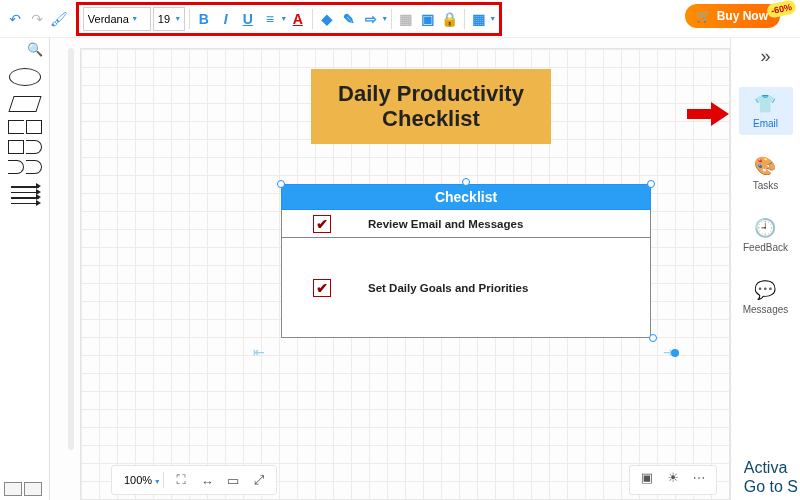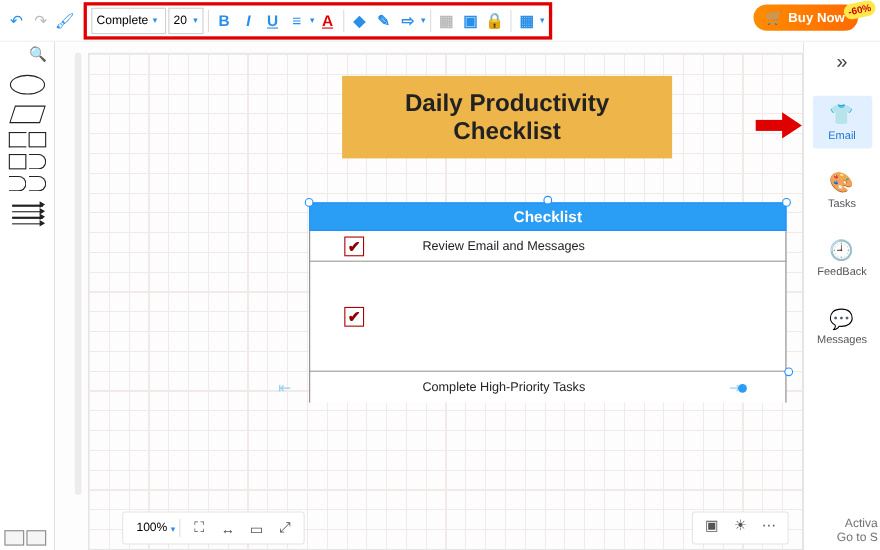--- a/index.html
+++ b/index.html
@@ -33,68 +33,68 @@
 .line-sh::after { content:''; position:absolute; right:-2px; top:-3px; border-left:5px solid #222; border-top:3.5px solid transparent; border-bottom:3.5px solid transparent; }
 .bottom-shapes { position:absolute; bottom:4px; left:4px; display:flex; gap:2px; }
 .bottom-shapes div { width:18px; height:14px; border:1px solid #888; background:#f5f5f5; }
 
 .canvas-wrap { flex: 1; position: relative; background: #fdfdfd; }
 .canvas { position: absolute; left: 30px; top: 10px; right: 0; bottom: 0;
   background-image: repeating-linear-gradient(#f2e9e9 0 1px, transparent 1px 18px), repeating-linear-gradient(90deg,#f2e9e9 0 1px, transparent 1px 18px);
   border: 1px solid #e5e5e5; }
 .scroll-hint { position:absolute; left:18px; top:10px; bottom:50px; width:6px; background:#ececec; border-radius:3px; }
 
-.title-box { position: absolute; left: 230px; top: 20px; width: 300px; background: #edb54a; text-align: center; padding: 12px 8px; font-family: Verdana, sans-serif; font-size: 22px; font-weight: bold; color: #222; line-height: 1.15; }
-
-.table-box { position: absolute; left: 200px; top: 135px; width: 434px; }
+.title-box { position: absolute; left: 230px; top: 20px; width: 240px; background: #edb54a; text-align: center; padding: 12px 8px; font-family: Verdana, sans-serif; font-size: 22px; font-weight: bold; color: #222; line-height: 1.15; }
+
+.table-box { position: absolute; left: 200px; top: 135px; width: 370px; }
 .sel-handle { width:8px; height:8px; background:#fff; border:1.5px solid #1e90ff; border-radius:50%; position:absolute; }
 .h-tl { left:-4px; top:-4px; } .h-tc { left:50%; margin-left:-4px; top:-6px; } .h-tr { right:-4px; top:-4px; } .h-mr { right:-6px; top:150px; }
 
 .tbl-head { background:#2a9df4; color:#fff; text-align:center; font-weight:bold; font-size:14px; padding:4px; border:1px solid #1e90ff; }
 .tbl-row { display:flex; border-left:1px solid #888; border-right:1px solid #888; border-bottom:1px solid #888; min-height:28px; align-items:center; background:#fff; }
 .tbl-row.tall { min-height: 100px; }
 .chk-cell { width: 80px; display:flex; justify-content:center; }
 .chk { width:18px; height:18px; border:1px solid #a00; background:#fff; display:flex; align-items:center; justify-content:center; color:#8b0000; font-weight:bold; font-size:14px; }
-.task-cell { flex:1; font-size:11.5px; font-weight:normal; padding-left:6px; font-family: Verdana, sans-serif; color:#222;margin-left:16px; }
+.task-cell { flex:1; font-size:11.5px; font-weight:bold; padding-left:6px; font-family: Verdana, sans-serif; color:#222; }
 
 .ext-arrow { position:absolute; width:22px; height:14px; color:#97d3f0; font-size:14px; }
 .ext-left { left:172px; top:295px; } .ext-right { left:582px; top:295px; } .ext-dot { left:590px; top:300px; width:8px; height:8px; background:#2a9df4; border-radius:50%; }
 
 .bottom-bar { position:absolute; left:30px; bottom:4px; height:30px; display:flex; align-items:center; gap:8px; background:#fff; padding:2px 8px; border:1px solid #e5e5e5; border-radius:3px; }
 .zoom-sel { font-size:11px; display:flex; align-items:flex-end; gap:3px; cursor:pointer; padding:2px 4px; border-right:1px solid #ddd; }
 .bb-btn { width:18px; height:18px; color:#555; font-size:13px; cursor:pointer; display:flex; align-items:center; justify-content:center; }
 .bottom-bar2 { position:absolute; right:12px; bottom:4px; height:30px; display:flex; gap:8px; background:#fff; padding:2px 8px; border:1px solid #e5e5e5; border-radius:3px; }
 
 .right-col { width: 70px; border-left:1px solid #e5e5e5; display:flex; flex-direction:column; align-items:center; padding-top:8px; gap:14px; position:relative; }
 .collapse { font-size:18px; color:#444; cursor:pointer; margin-bottom:6px; }
 .side-item { width:54px; display:flex; flex-direction:column; align-items:center; gap:3px; cursor:pointer; font-size:10px; color:#555; padding:6px 0; }
 .side-item.active { background:#e1efff; color:#1976d2; border-radius:3px; }
 .side-ic { font-size:18px; color:#333; }
 .side-item.active .side-ic { color:#1976d2; }
 .red-arrow { position:absolute; left:-44px; top:64px; width:44px; height:24px; }
 .red-arrow::before { content:''; position:absolute; left:0; top:7px; width:26px; height:10px; background:#e00000; }
 .red-arrow::after { content:''; position:absolute; left:24px; top:0; border-left:18px solid #e00000; border-top:12px solid transparent; border-bottom:12px solid transparent; }
 
-.activate { position:absolute; right:2px; bottom:4px; font-size:11px; color:#737373; text-align:right; line-height:1.2; }
+.activate { position:absolute; right:2px; bottom:4px; font-size:16px; color:#0c4a6e; text-align:left; line-height:1.2; }
 </style>
 </head>
 <body>
 
 <div class="toolbar">
   <span class="arrow-btn">↶</span>
   <span class="arrow-btn" style="color:#bbb">↷</span>
   <span class="brush">🖌</span>
 
   <div class="red-outline">
     <div class="font-select">
-      <span>Complete</span>
+      <span>Verdana</span>
       <span class="caret">▾</span>
     </div>
     <div class="size-select">
-      <span>20</span>
+      <span>19</span>
       <span class="caret">▾</span>
     </div>
     <span class="tb-sep"></span>
     <span class="tb-btn">B</span>
     <span class="tb-btn" style="font-style:italic">I</span>
     <span class="tb-btn" style="text-decoration:underline">U</span>
     <span class="tb-btn">≡</span>
     <span class="caret">▾</span>
     <span class="tb-btn" style="color:#e00000; text-decoration:underline">A</span>
     <span class="tb-sep"></span>
@@ -165,24 +165,21 @@
         <div class="tbl-row">
           <div class="chk-cell">
               <div class="chk">✔</div>
             </div>
           <div class="task-cell">Review Email and Messages</div>
         </div>
         <div class="tbl-row tall">
           <div class="chk-cell">
               <div class="chk">✔</div>
             </div>
-        </div>
-        <div class="tbl-row" style="border-bottom:none">
-          <div class="chk-cell"></div>
-          <div class="task-cell">Complete High-Priority Tasks</div>
+          <div class="task-cell">Set Daily Goals and Priorities</div>
         </div>
       </div>
 
       <div class="ext-arrow ext-left">⇤</div>
       <div class="ext-arrow ext-right">⇥</div>
       <div class="ext-arrow ext-dot"></div>
 
       <div class="bottom-bar">
         <div class="zoom-sel">
           <span>100%</span>

